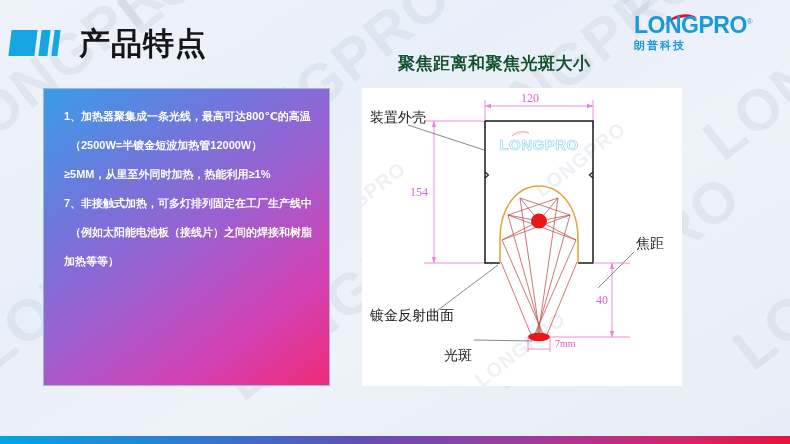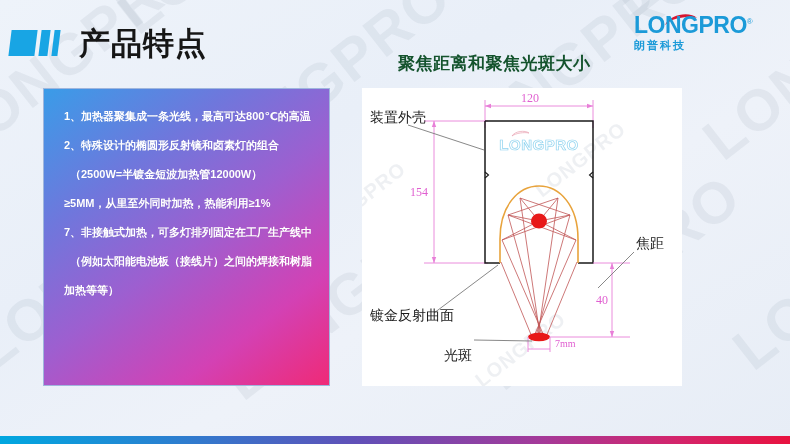--- a/index.html
+++ b/index.html
@@ -129,21 +129,20 @@
     <path d="M1 12 C6 1 26 -2 33 5 C26 3 9 4 1 12 Z" fill="#d8152f"></path>
   </svg>
   <div id="brand-name">
     <span>LONGPRO</span><span id="brand-reg">®</span>
   </div>
   <div id="brand-sub">朗普科技</div>
 </div>
 
 <div id="feature-panel">
     <div class="feat-line">1、加热器聚集成一条光线，最高可达800℃的高温</div>
-    <div class="feat-line">2、特殊设计的椭圆形反射镜和卤素灯的组合</div>
     <div class="feat-line ind">（2500W=半镀金短波加热管12000W）</div>
     <div class="feat-line">≥5MM，从里至外同时加热，热能利用≥1%</div>
     <div class="feat-line">7、非接触式加热，可多灯排列固定在工厂生产线中</div>
     <div class="feat-line ind">（例如太阳能电池板（接线片）之间的焊接和树脂</div>
     <div class="feat-line">加热等等）</div>
   </div>
 
 <div id="diagram-title">聚焦距离和聚焦光斑大小</div>
 
 <div id="diagram-card">

